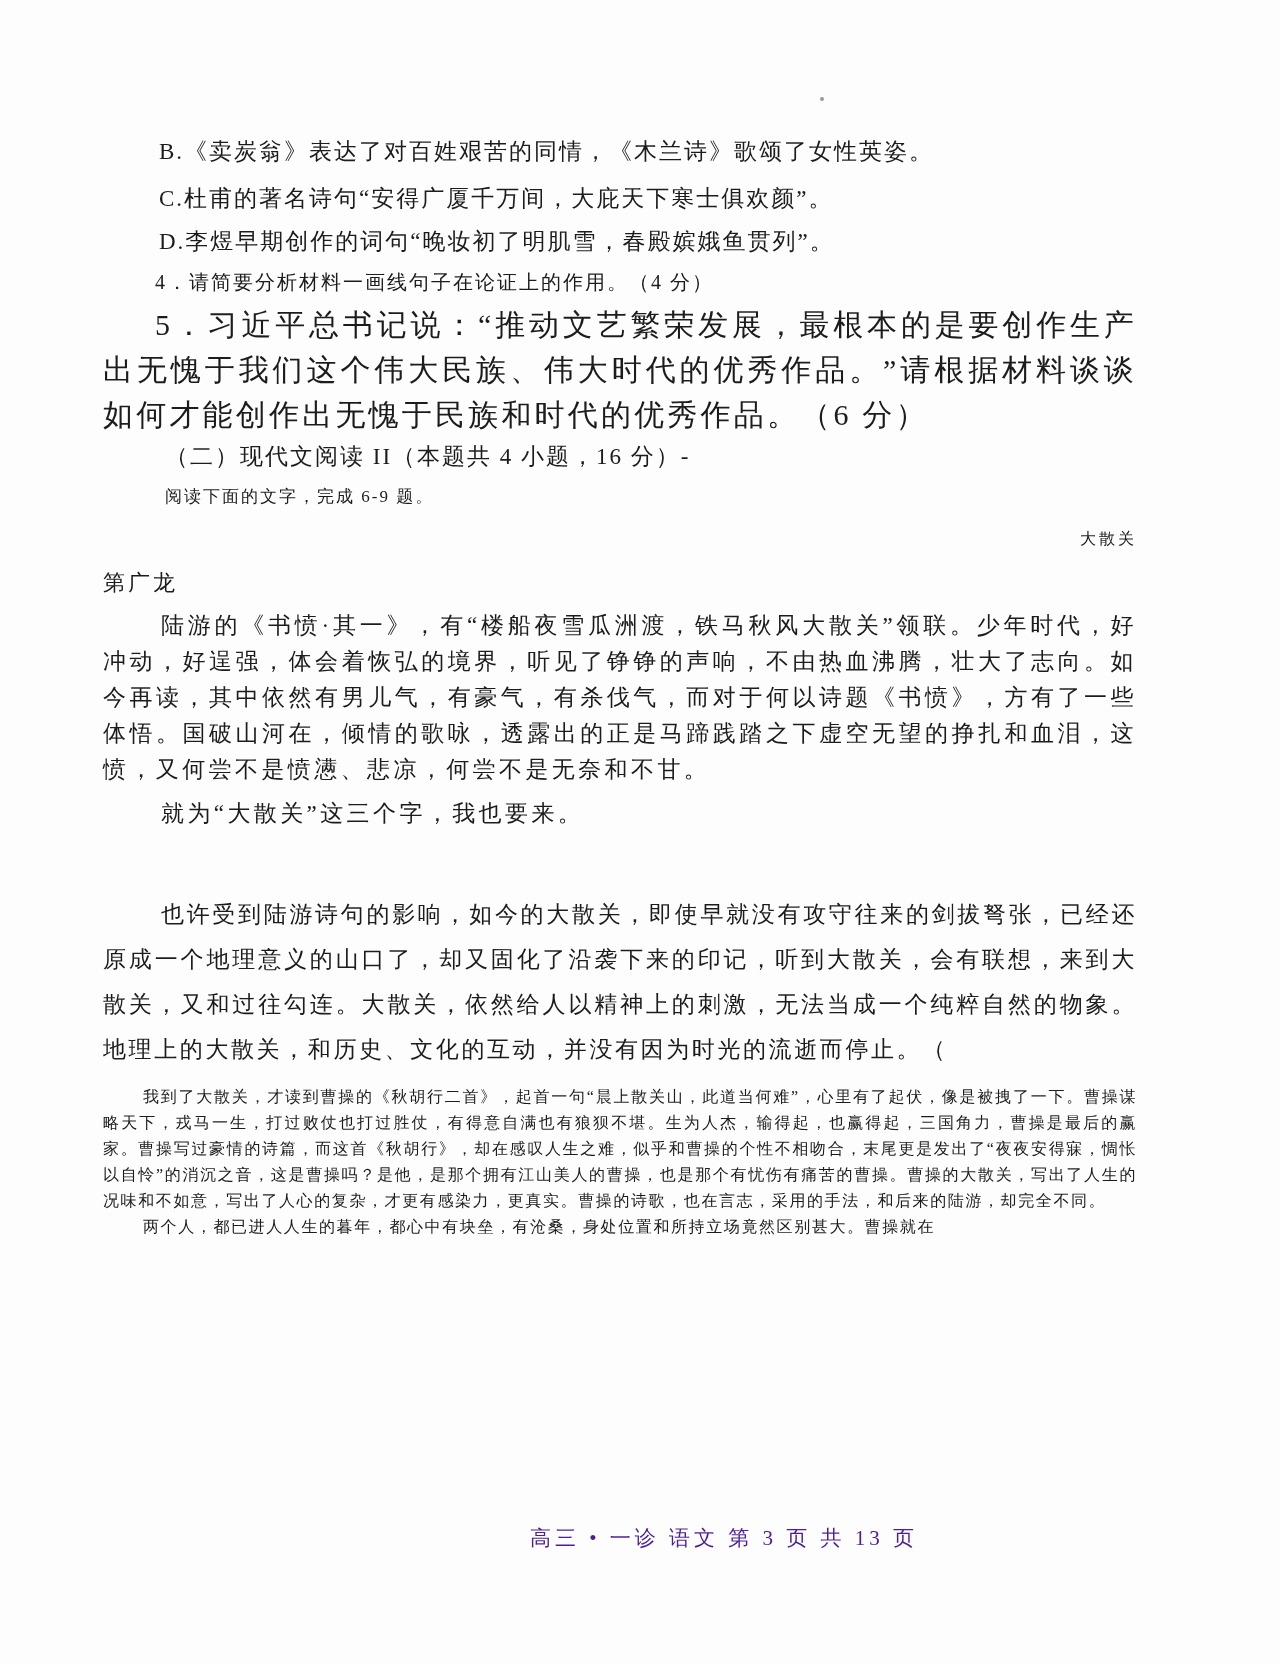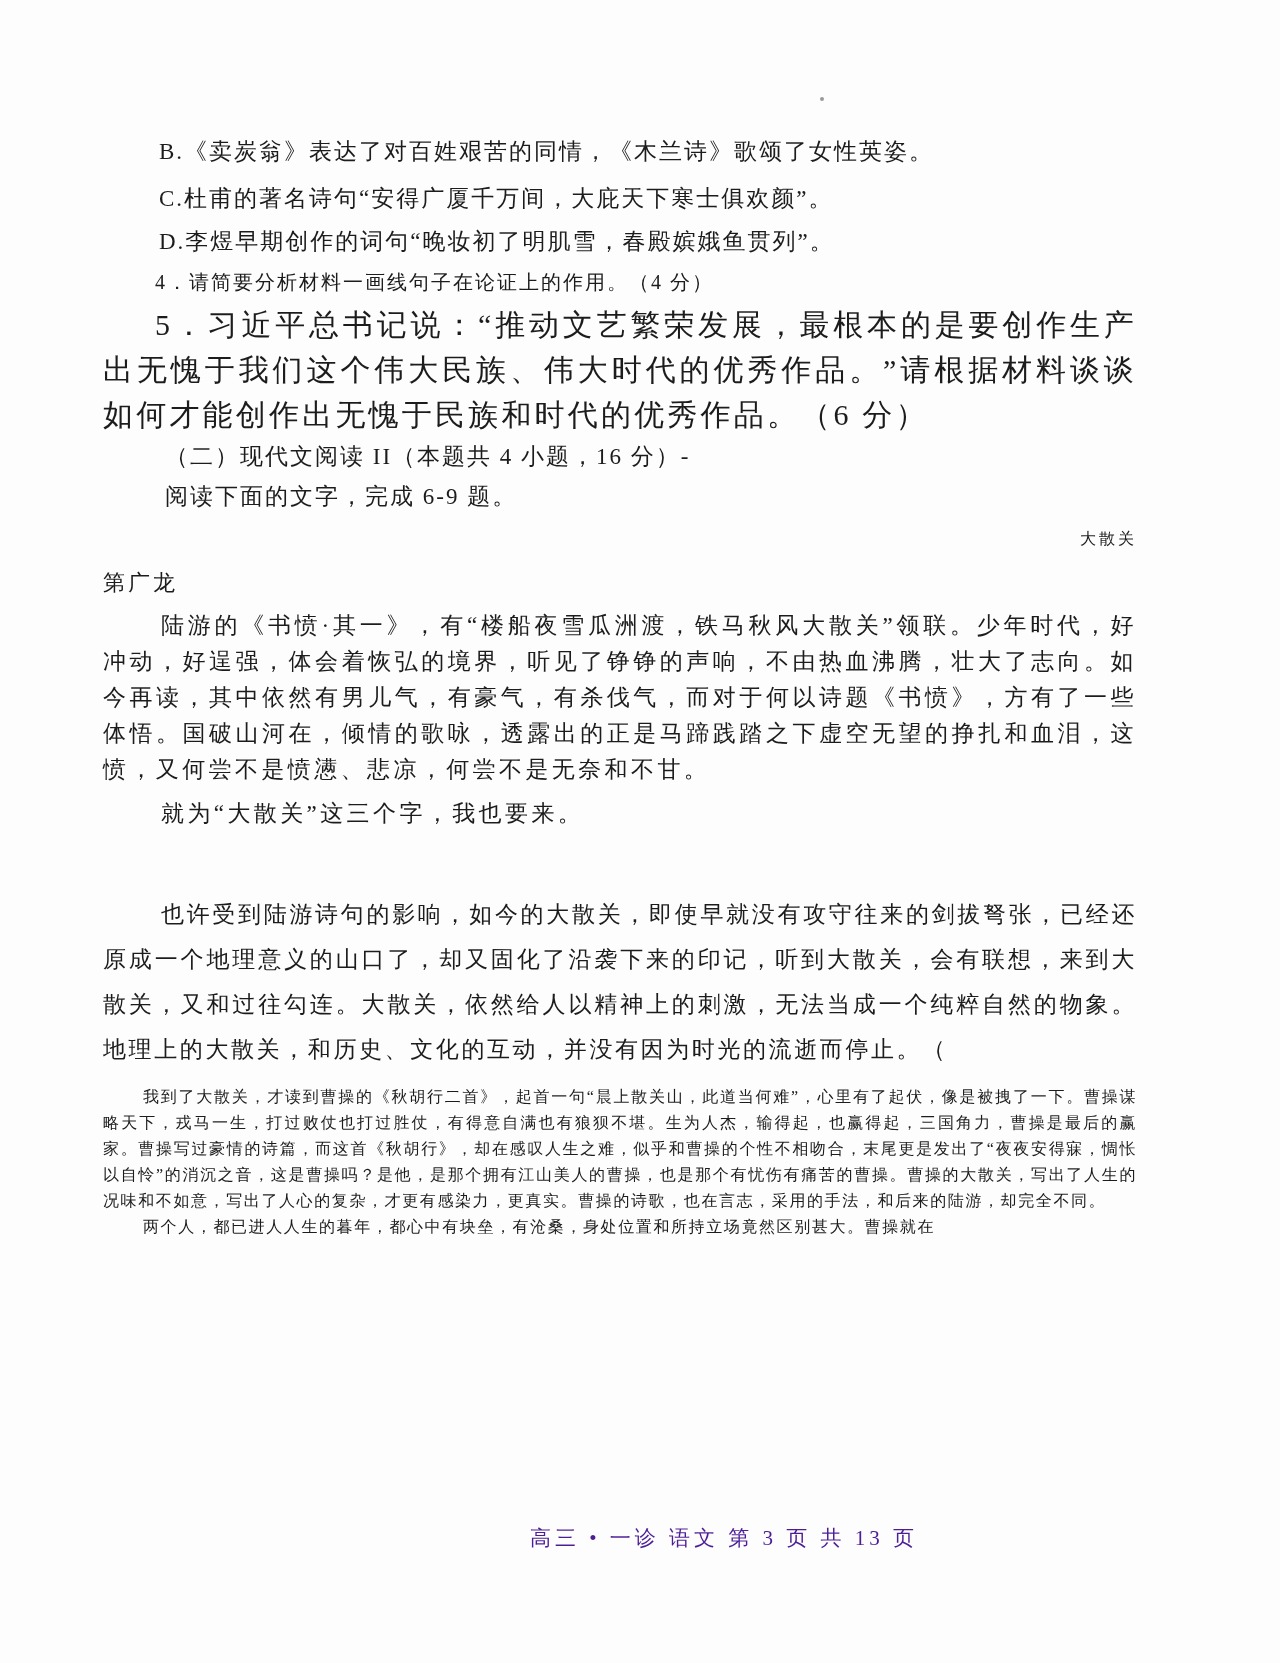--- a/index.html
+++ b/index.html
@@ -59,21 +59,21 @@
   }
   .section-head {
     font-size: 23px;
     letter-spacing: 2px;
     line-height: 40px;
     text-indent: 62px;
     margin-top: 8px;
     white-space: nowrap;
   }
   .instruction {
-    font-size: 23px;
+    font-size: 17px;
     letter-spacing: 2px;
     line-height: 40px;
     text-indent: 62px;
     white-space: nowrap;
   }
   .essay-title {
     font-size: 16px;
     font-weight: normal;
     letter-spacing: 3px;
     line-height: 44px;

